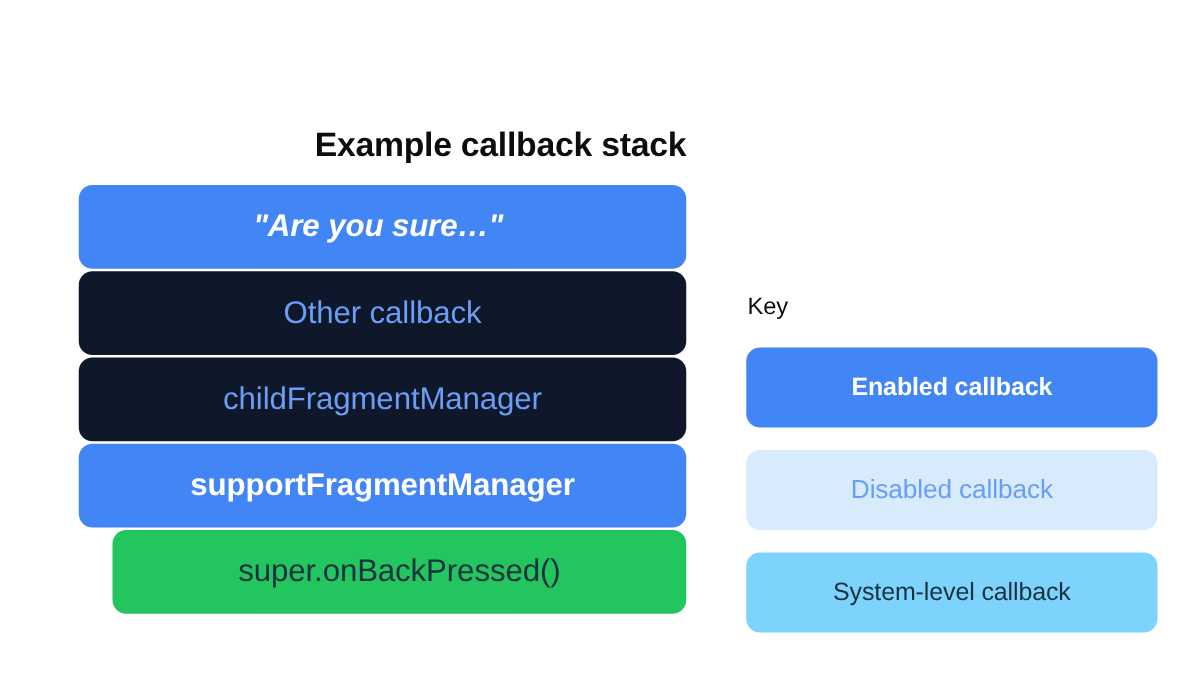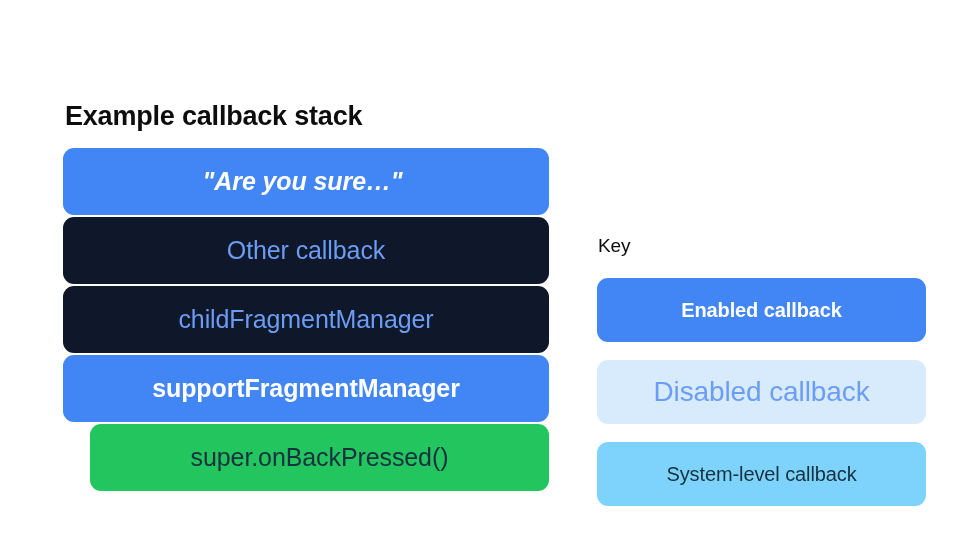--- a/index.html
+++ b/index.html
@@ -25,20 +25,21 @@
   }
 
   #stack-title {
     font-size: 27px;
     font-weight: 700;
     color: #0d0d0d;
     letter-spacing: -0.2px;
     line-height: 34px;
     margin: 0 0 15px 2px;
     white-space: nowrap;
+    text-align: right;
   }
 
   #stack-list {
     display: flex;
     flex-direction: column;
     gap: 2px;
   }
 
   .stack-row {
     height: 67px;
@@ -122,21 +123,21 @@
     background: #4285f4;
     color: #ffffff;
     font-size: 20px;
     font-weight: 700;
     letter-spacing: -0.1px;
   }
 
   .key-disabled {
     background: #d7ebfd;
     color: #6c9df5;
-    font-size: 28px;
+    font-size: 21px;
     font-weight: 400;
     letter-spacing: -0.1px;
   }
 
   .key-system {
     background: #7dd3fc;
     color: #17313f;
     font-size: 20px;
     font-weight: 400;
     letter-spacing: -0.1px;

